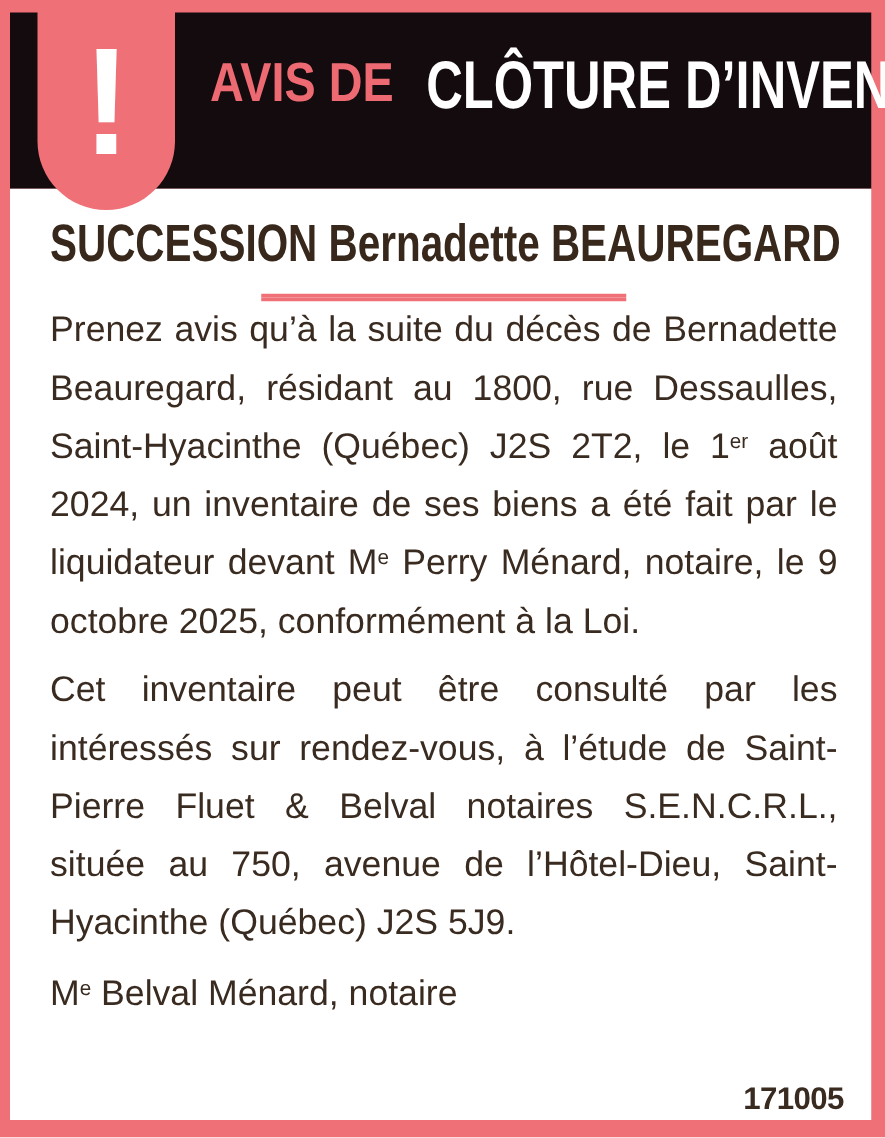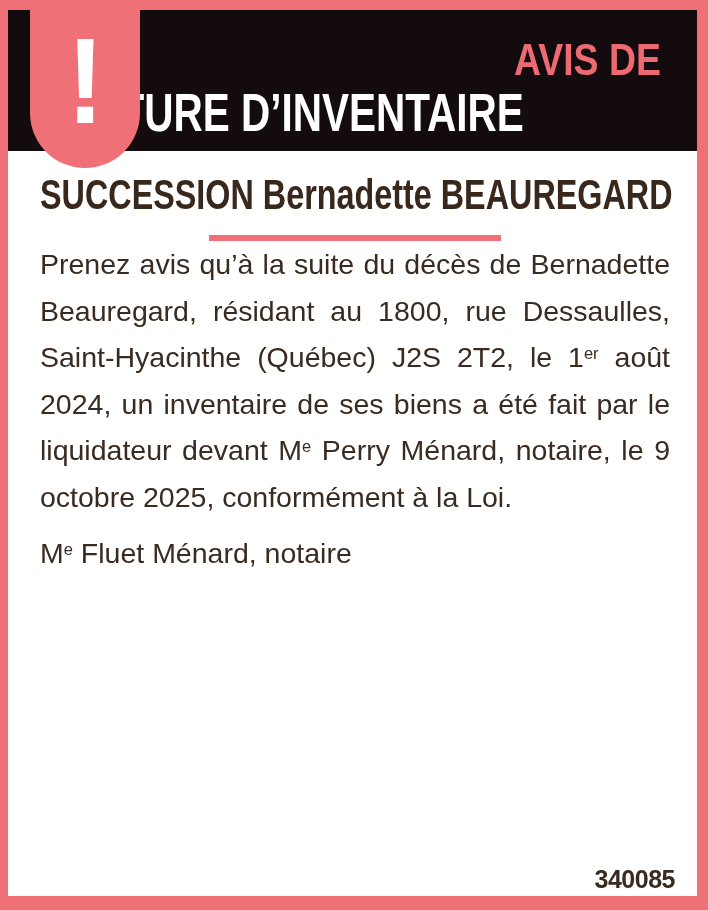--- a/index.html
+++ b/index.html
@@ -46,21 +46,21 @@
     display: inline-block;
     font-weight: bold;
     font-size: 54px;
     line-height: 1;
     margin-top: 3px;
     color: #ffffff;
     transform: scaleX(0.75);
     transform-origin: 0 50%;
     white-space: nowrap;
   }
-  .header-lines { display: flex; flex-direction: column; align-items: flex-end; }
+  .header-lines { display: flex; flex-direction: row; align-items: center; }
   
   .badge {
     position: absolute;
     top: 0; left: 30px;
     width: 110px; height: 168px;
     background: var(--accent);
     border-radius: 0 0 55px 55px;
     z-index: 3;
     display: flex;
     justify-content: center;
@@ -148,20 +148,21 @@
   <div class="content">
 
     <h1 class="succession">
       <span class="condense">SUCCESSION Bernadette BEAUREGARD</span>
     </h1>
 
     <div class="double-rule"></div>
 
     <p class="just p1"><span>Prenez avis qu’à la suite du décès de Bernadette Beauregard, résidant au 1800, rue Dessaulles, Saint-Hyacinthe (Québec) J2S 2T2, le 1</span><sup>er</sup><span> août 2024, un inventaire de ses biens a été fait par le liquidateur devant M</span><sup>e</sup><span> Perry Ménard, notaire, le 9 octobre 2025, conformément à la Loi.</span></p>
 
+    <p class="just p2">Cet inventaire peut être consulté par les intéressés sur rendez-vous, à l’étude de Saint-Pierre Fluet &amp; Belval notaires S.E.N.C.R.L., située au 750, avenue de l’Hôtel-Dieu, Saint-Hyacinthe (Québec) J2S 5J9.</p>
 
 
-    <p class="p4"><span>M</span><sup>e</sup><span> Fluet Ménard, notaire</span></p>
+    <p class="p4"><span>M</span><sup>e</sup><span> Belval Ménard, notaire</span></p>
 
-    <div class="ref">340085</div>
+    <div class="ref">171005</div>
 
   </div>
 </div>
 
 </body></html>

